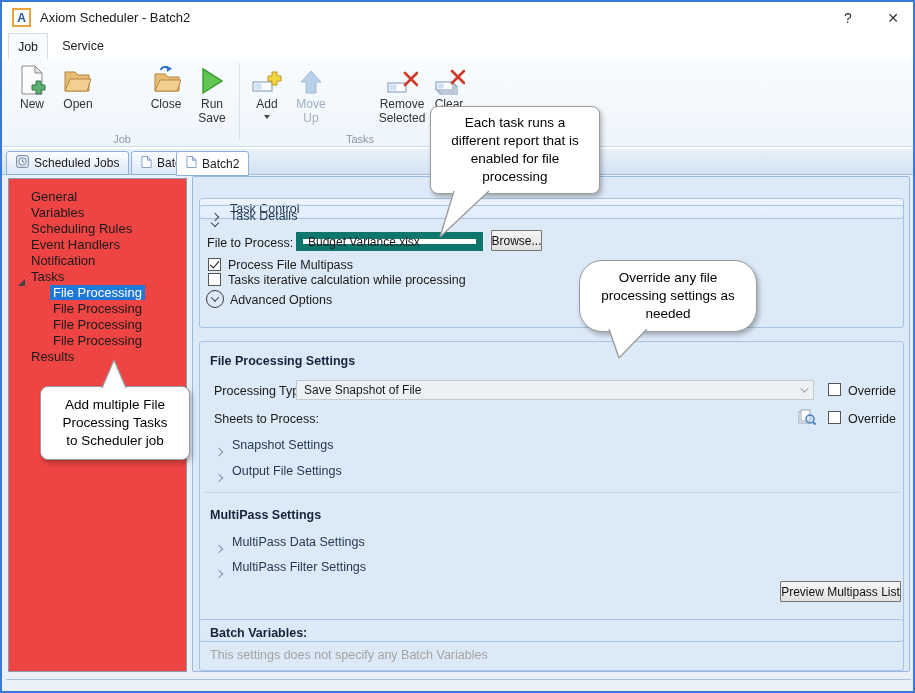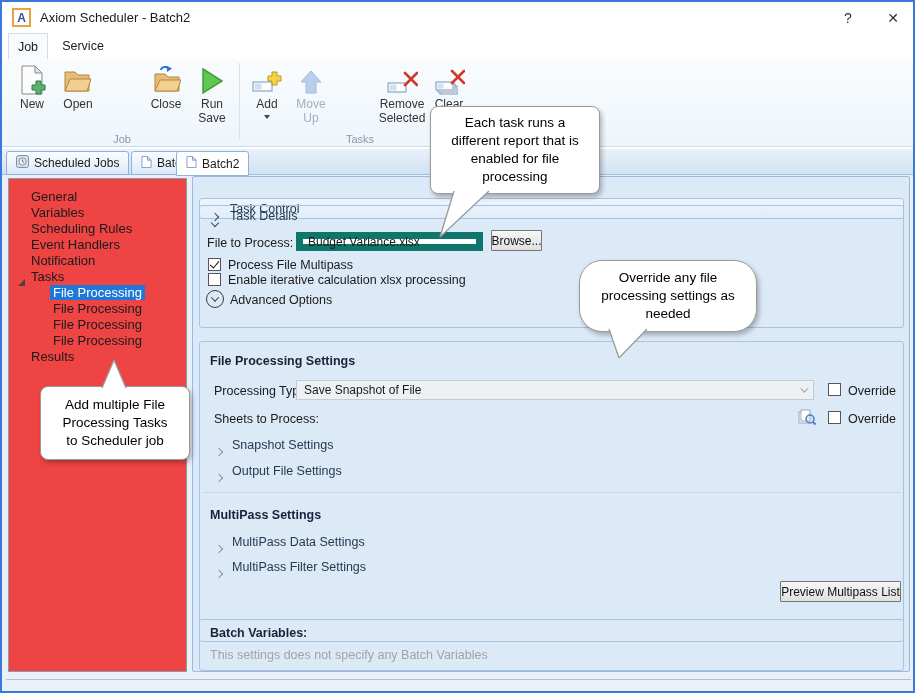--- a/index.html
+++ b/index.html
@@ -282,21 +282,21 @@
         <span class="sub-label sechead" style="left:30px;top:3px;">Task Details</span>
       </div>
       <span class="plain-label" style="left:7px;top:30px;">File to Process:</span>
       <div class="txt-input" style="left:96px;top:26px;width:187px;height:19px;">Budget Variance.xlsx</div>
       <div class="btn" style="left:291px;top:24px;width:51px;height:21px;">Browse...</div>
 
       <span class="cb" style="left:8px;top:52px;" data-checked="true"></span>
       <span class="plain-label" style="left:28px;top:52px;">Process File Multipass</span>
 
       <span class="cb" style="left:8px;top:67px;" data-checked="false"></span>
-      <span class="plain-label" style="left:28px;top:67px;">Enable iterative calculation xlsx processing</span>
+      <span class="plain-label" style="left:28px;top:67px;">Tasks iterative calculation while processing</span>
 
       <span class="adv-icon" style="left:6px;top:84px;">
           <i></i>
         </span>
       <span class="plain-label" style="left:30px;top:87px;">Advanced Options</span>
     </div>
 
     <div class="secbox" style="left:6px;top:164px;width:705px;height:301px;">
       <span class="bold-h" style="left:10px;top:12px;">File Processing Settings</span>
 

